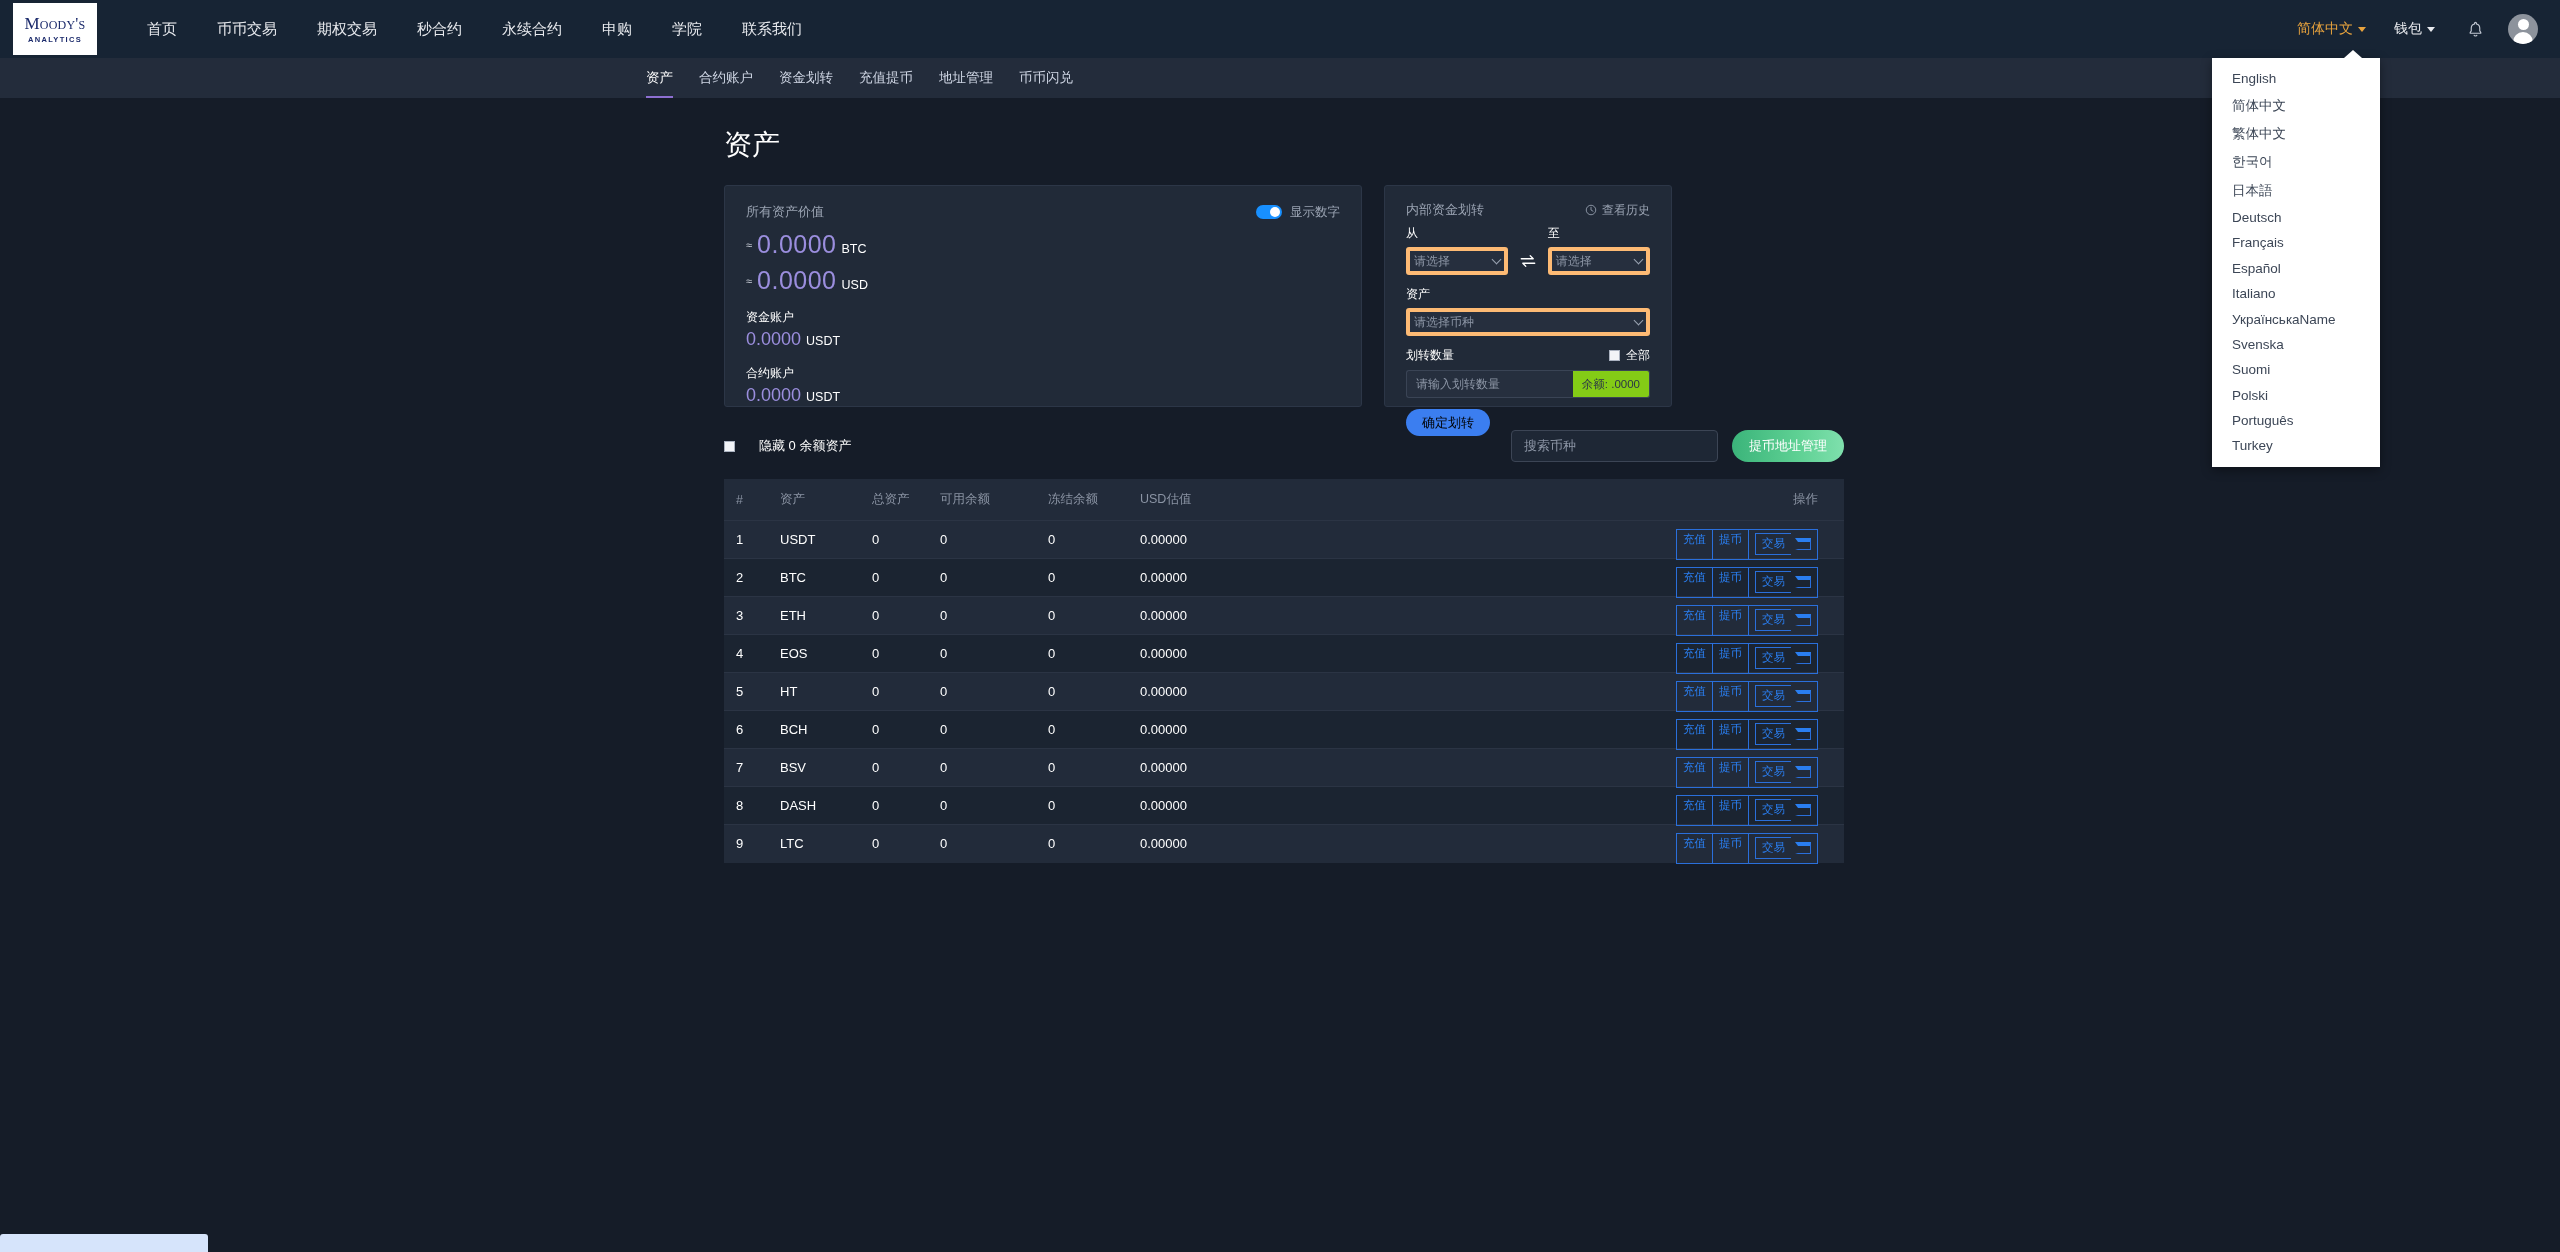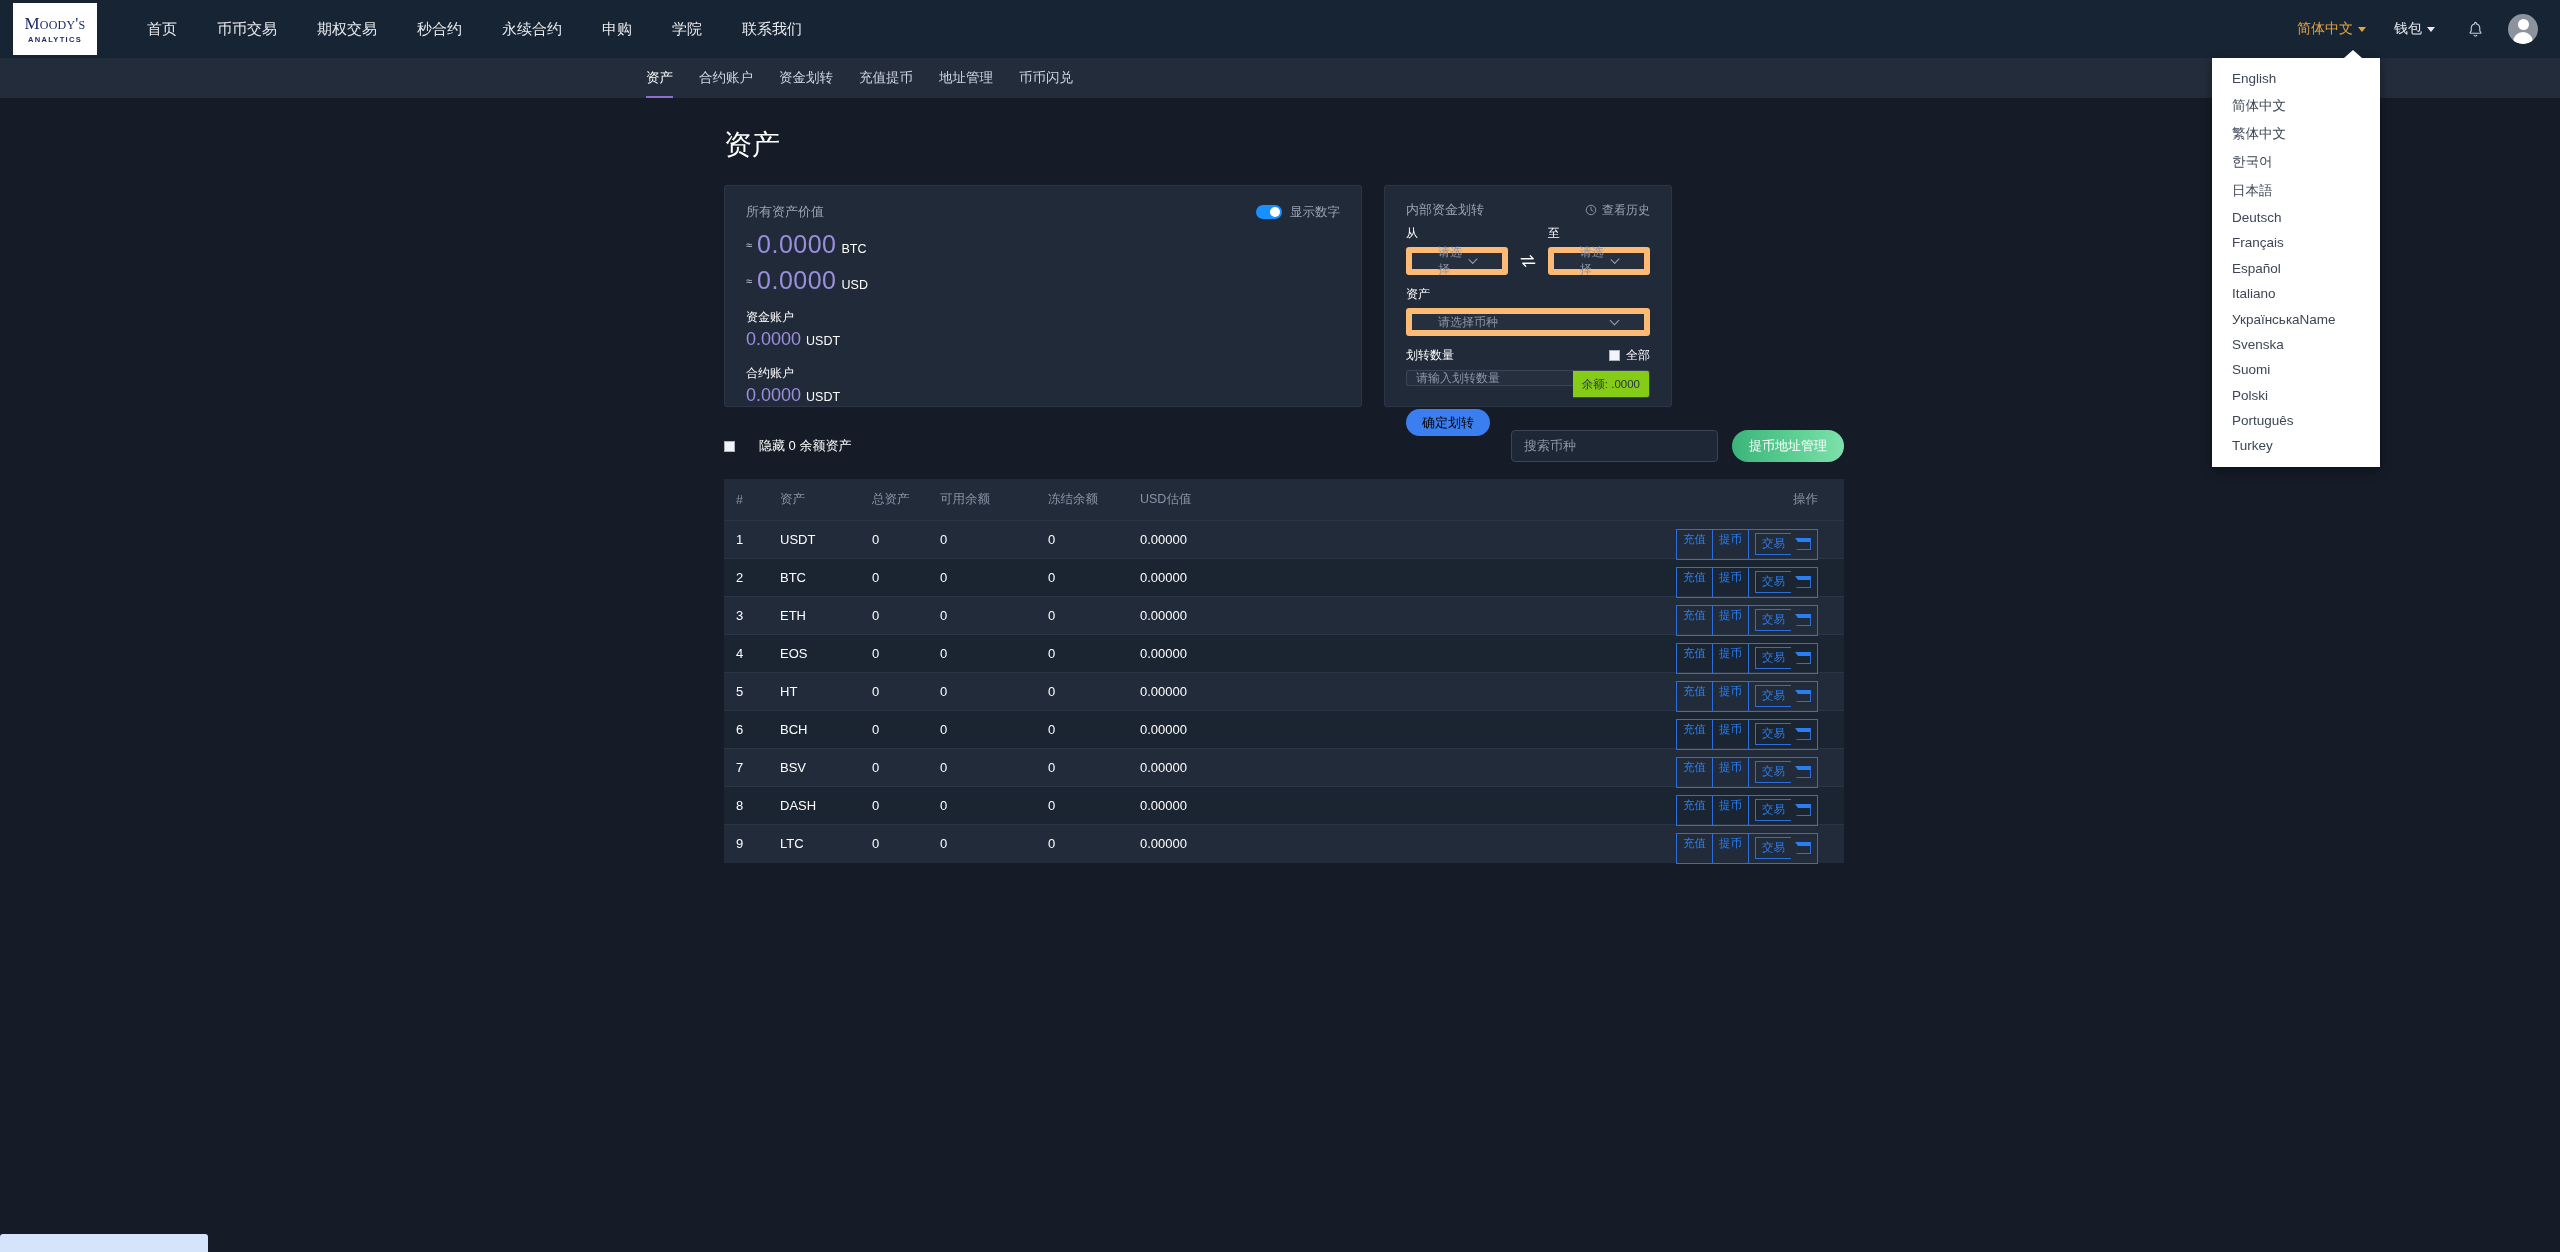--- a/index.html
+++ b/index.html
@@ -209,41 +209,41 @@
   .row2 { display: flex; align-items: flex-end; gap: 0; }
   .col-half { width: 104px; }
   .swap {
     width: 40px; display: flex; align-items: center; justify-content: center;
     height: 28px; color: #ffffff;
   }
 
   .select {
     height: 28px;
     background: #262f3e;
-    border: 6px solid #fdba74;
+    border: 4px solid #fdba74;
     border-radius: 3px;
     color: #8d96a6;
     font-size: 12px;
     display: flex; align-items: center; justify-content: space-between;
-    padding: 0 26px;
+    padding: 0 4px;
     cursor: pointer;
     width: 100%;
   }
   .chev {
     width: 7px; height: 7px;
     border-right: 1.4px solid #9aa3b2;
     border-bottom: 1.4px solid #9aa3b2;
     transform: rotate(45deg);
     position: relative; top: -2px;
   }
 
   .amount-row { display: flex; margin-top: 0; }
   .amount-input {
     flex: 1;
-    height: 16px;
+    height: 28px;
     background: #262f3e;
     border: 1px solid #3a4455;
     border-right: none;
     border-radius: 3px 0 0 3px;
     color: #8d96a6;
     font-size: 12px;
     display: flex; align-items: center;
     padding: 0 9px;
   }
   .amount-suffix {

